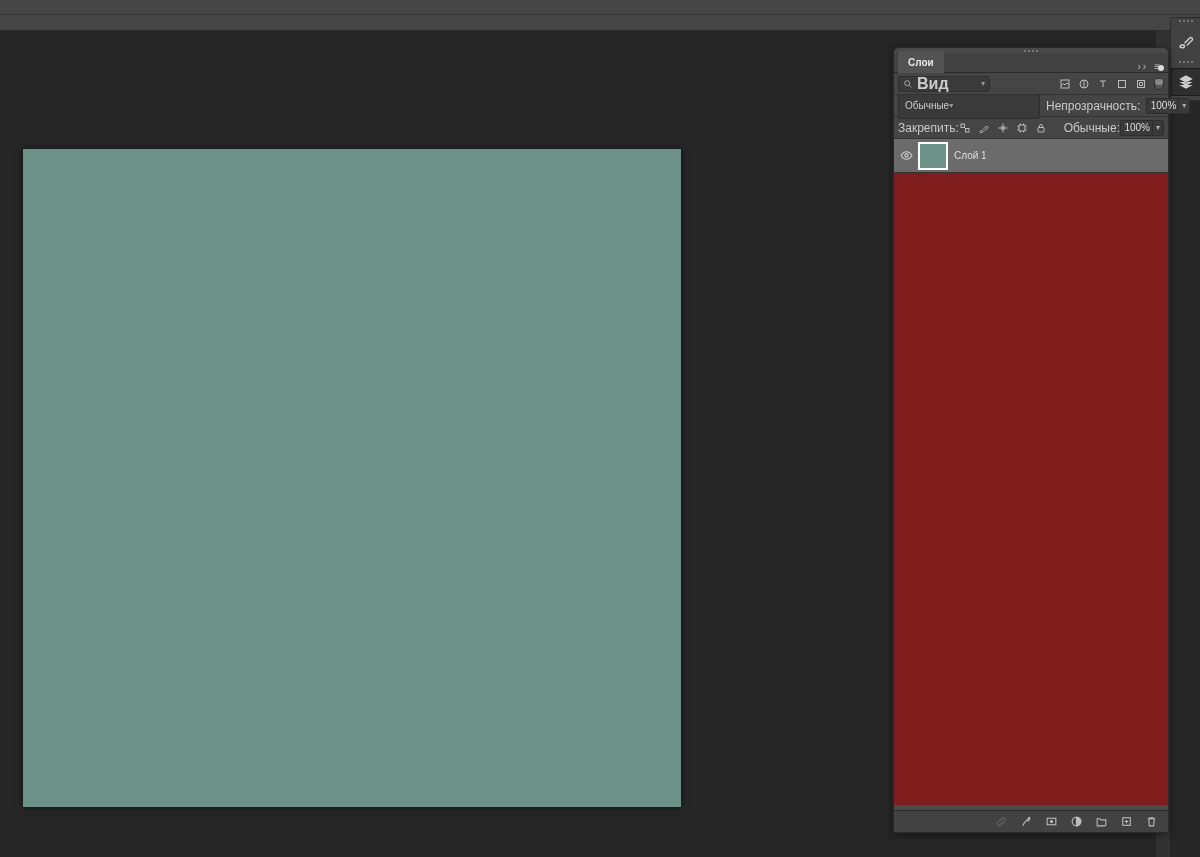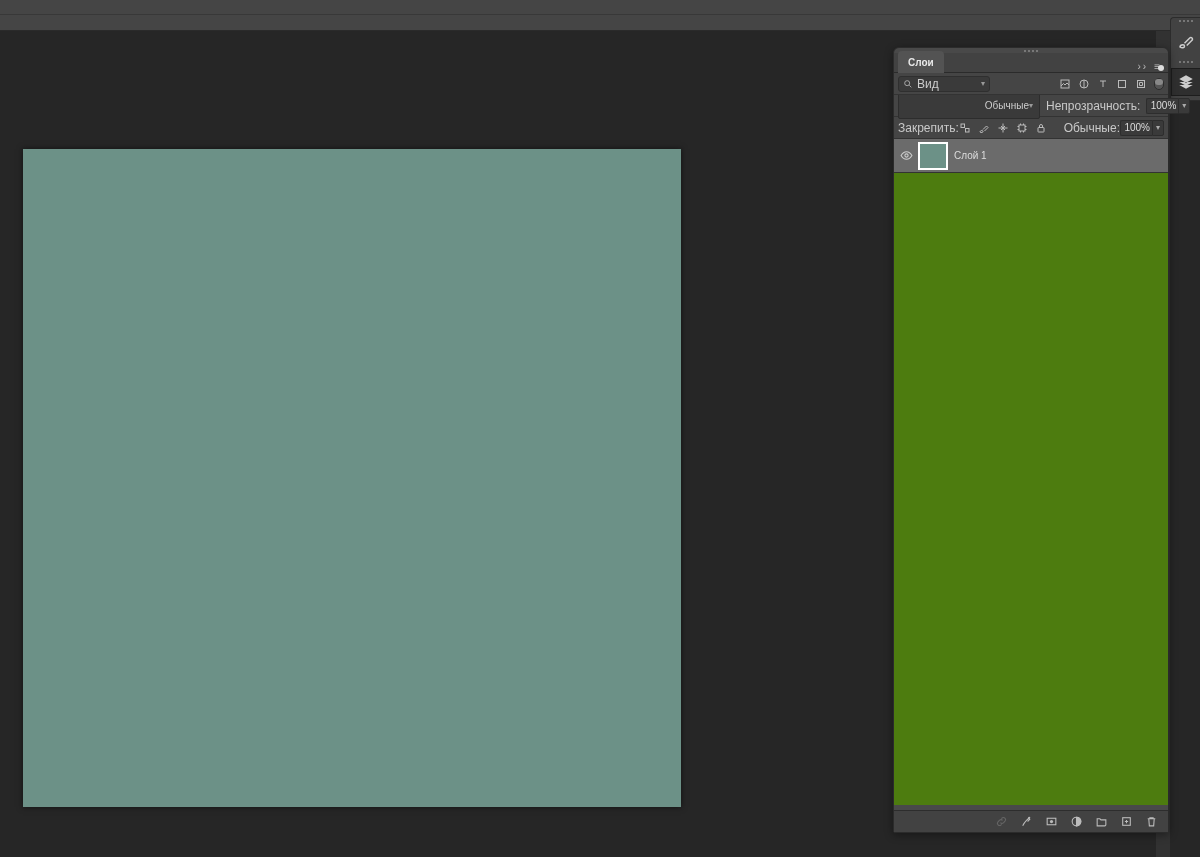--- a/index.html
+++ b/index.html
@@ -34,44 +34,44 @@
 
 .tab-row { height:20px; display:flex; align-items:flex-end; background:#424242; border-bottom:1px solid #2b2b2b; position:relative;}
 .panel-tab { height:22px; background:#535353; color:#e9e9e9; font-size:10px; font-weight:bold; padding:0 10px; display:flex; align-items:center; border-top-left-radius:4px;border-top-right-radius:4px; margin-left:4px; position:relative; top:1px;}
 .tab-right-tools { margin-left:auto; display:flex; align-items:center; gap:8px; padding-right:8px; color:#bbb; font-size:10px; }
 .tab-right-tools span{cursor:pointer;}
 
 
 .filter-row { background:#454545; height:22px; display:flex; align-items:center; border-bottom:1px solid #333; padding:0 4px; gap:3px; position:relative;}
 .search-field { flex:0 0 92px; height:16px; background:#3a3a3a; border:1px solid #2f2f2f; border-radius:3px; display:flex; align-items:center; padding:0 4px; gap:4px;}
 .search-field svg{width:10px;height:10px;color:#bbb;}
-.search-field input{ background:transparent; border:none; outline:none; color:#ccc; font-size:12px; width:60px;}
+.search-field input{ background:transparent; border:none; outline:none; color:#ccc; font-size:16px; width:60px;font-weight:bold;}
 .search-caret{ color:#999; font-size:8px; }
 .filter-icons{ margin-left:auto; display:flex; gap:7px; color:#bbb;}
 .filter-icons svg{width:12px;height:12px;cursor:pointer;}
 .filter-dot { position:absolute; right:4px; top:-8px; width:6px;height:6px;background:#ddd;border-radius:50%;}
 .filter-switch{width:10px;height:12px;background:#555;border:1px solid #2d2d2d;border-radius:6px;position:relative;}
 .filter-switch::after{content:'';position:absolute;top:0;left:0;width:8px;height:6px;background:#888;border-radius:4px;}
 
 
 .blend-row { background:#454545; height:22px; display:flex; align-items:center; border-bottom:1px solid #333; padding:0 4px; gap:6px;}
-.blend-select{ height:16px; background:#3a3a3a; border:1px solid #2d2d2d; border-radius:2px; color:#ccc; font-size:10px; display:flex; align-items:center; padding:12px 6px; flex:0 0 142px; justify-content:flex-end;}
+.blend-select{ height:16px; background:#3a3a3a; border:1px solid #2d2d2d; border-radius:2px; color:#ccc; font-size:10px; display:flex; align-items:center; padding:12px 6px; flex:0 0 142px; justify-content:flex-start;}
 .blend-caret{font-size:8px;color:#999;}
 .kv-label{color:#c9c9c9;font-size:12px;}
 .pct-field{display:flex;gap:0;}
 .pct-input{width:32px;height:16px;background:#3a3a3a;border:1px solid #2d2d2d;color:#ddd;font-size:10px;text-align:right;padding-right:2px;border-radius:2px 0 0 2px;border-right:none;}
 .pct-btn{width:12px;height:16px;background:#3a3a3a;border:1px solid #2d2d2d;border-radius:0 2px 2px 0;color:#aaa;font-size:8px;display:flex;align-items:center;justify-content:center;}
 
 
 .lock-row { background:#454545; height:22px; display:flex; align-items:center; border-bottom:1px solid #333; padding:0 4px; }
 .lock-icons{display:flex;gap:7px;color:#bbb;}
 .lock-icons svg{width:12px;height:12px;cursor:pointer;}
 
 
-.layers-list { background:#4d7c0f; height:666px; overflow:auto;}
+.layers-list { background:#7f1d1d; height:666px; overflow:auto;}
 .layer-row { display:flex; align-items:center; height:34px; border-bottom:1px solid #333; color:#ddd; font-size:10px;}
 .layer-row.selected{background:#6b6b6b;}
 .eye-cell{width:24px;display:flex;justify-content:center;}
 .eye-cell svg{width:13px;height:13px;color:#ccc;cursor:pointer;}
 .thumb{width:30px;height:28px;border:2px solid #bdbdbd;background:#fff;margin-right:6px;}
 .thumb.green{background:#6c9187;}
 .layer-row.selected .thumb{border-color:#fff;}
 .layer-name{flex:1;}
 .row-lock{width:24px;display:flex;justify-content:center;}
 .row-lock svg{width:11px;height:11px;color:#aaa;}

